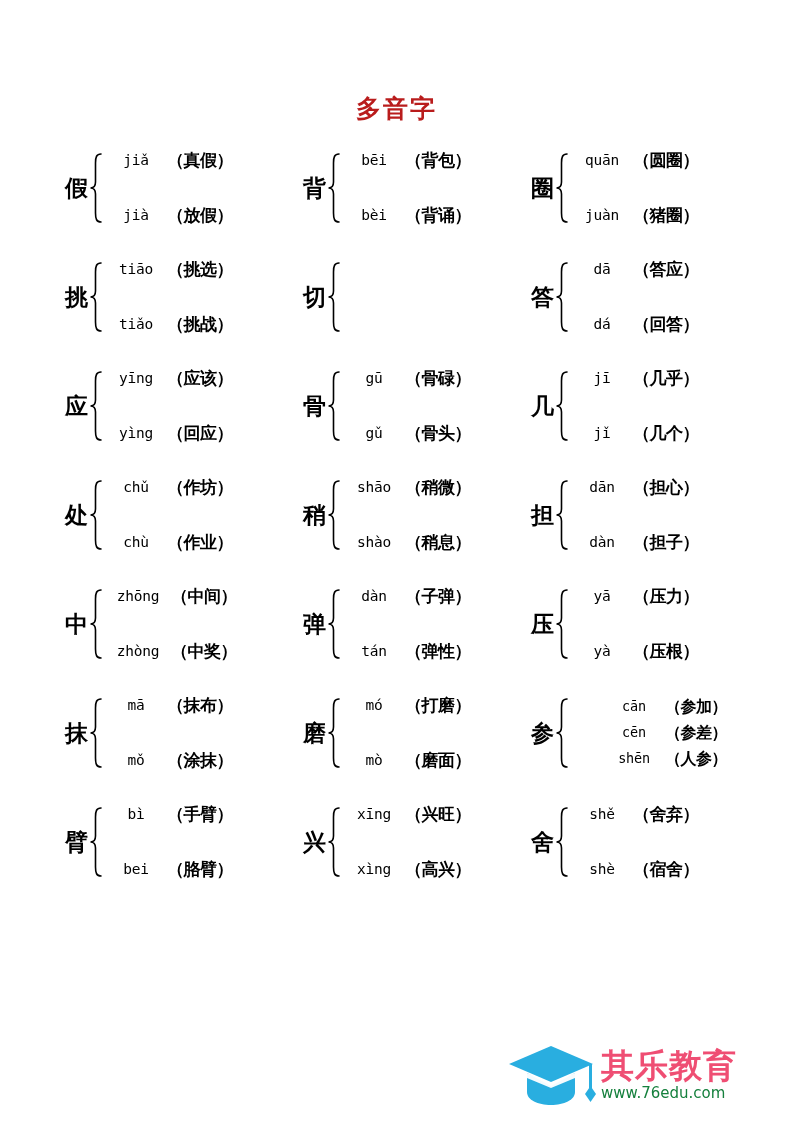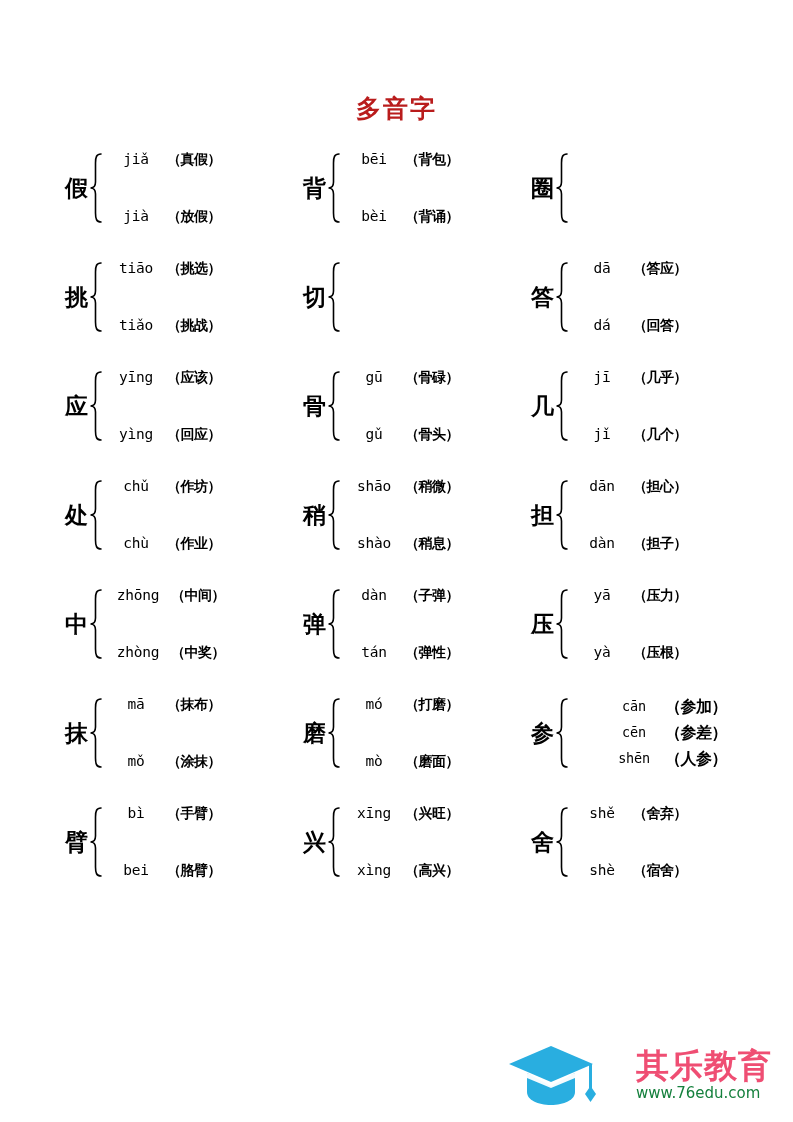--- a/index.html
+++ b/index.html
@@ -98,40 +98,39 @@
     color: #000;
     width: 62px;
     flex: 0 0 auto;
     letter-spacing: -0.2px;
     text-align: center;
   }
   .pinyin.wide { width: 66px; }
 
   .word {
     font-family: "DejaVu Serif", "Liberation Serif", serif;
-    font-size: 14px;
+    font-size: 17px;
     font-weight: bold;
     color: #000;
     letter-spacing: -0.5px;
   }
 
   .readings.triple .reading { margin: 0; }
   .readings.triple .pinyin { font-size: 13.5px; margin-left: 32px; }
   .readings.triple .word { font-size: 16px; }
 
   
   .watermark {
     position: absolute;
     left: 505px;
     top: 1038px;
     width: 270px;
     height: 74px;
     display: flex;
     align-items: center;
-    gap: 35px;
   }
   .wm-cap {
     flex: 0 0 auto;
     width: 92px;
     height: 66px;
     margin-right: 4px;
   }
   .wm-text {
     flex: 1 1 auto;
     display: flex;
@@ -199,20 +198,30 @@
             <span class="word">（背诵）</span>
           </div>
         </div>
       </div>
       <div class="entry">
         <div class="entry-char">圈</div>
         <div class="brace">
           <svg viewBox="0 0 13 74" width="13" height="74">
             <path d="M12 3 C7.5 3 6.5 6 6.5 12 L6.5 31 C6.5 35 5 37 1.5 37 C5 37 6.5 39 6.5 43 L6.5 62 C6.5 68 7.5 71 12 71" fill="none" stroke="#000" stroke-width="1.6" stroke-linecap="round"></path>
           </svg>
+        </div>
+        <div class="readings">
+          <div class="reading">
+            <span class="pinyin">quān</span>
+            <span class="word">（圆圈）</span>
+          </div>
+          <div class="reading">
+            <span class="pinyin">juàn</span>
+            <span class="word">（猪圈）</span>
+          </div>
         </div>
       </div>
       <div class="entry">
         <div class="entry-char">挑</div>
         <div class="brace">
           <svg viewBox="0 0 13 74" width="13" height="74">
             <path d="M12 3 C7.5 3 6.5 6 6.5 12 L6.5 31 C6.5 35 5 37 1.5 37 C5 37 6.5 39 6.5 43 L6.5 62 C6.5 68 7.5 71 12 71" fill="none" stroke="#000" stroke-width="1.6" stroke-linecap="round"></path>
           </svg>
         </div>
         <div class="readings">

